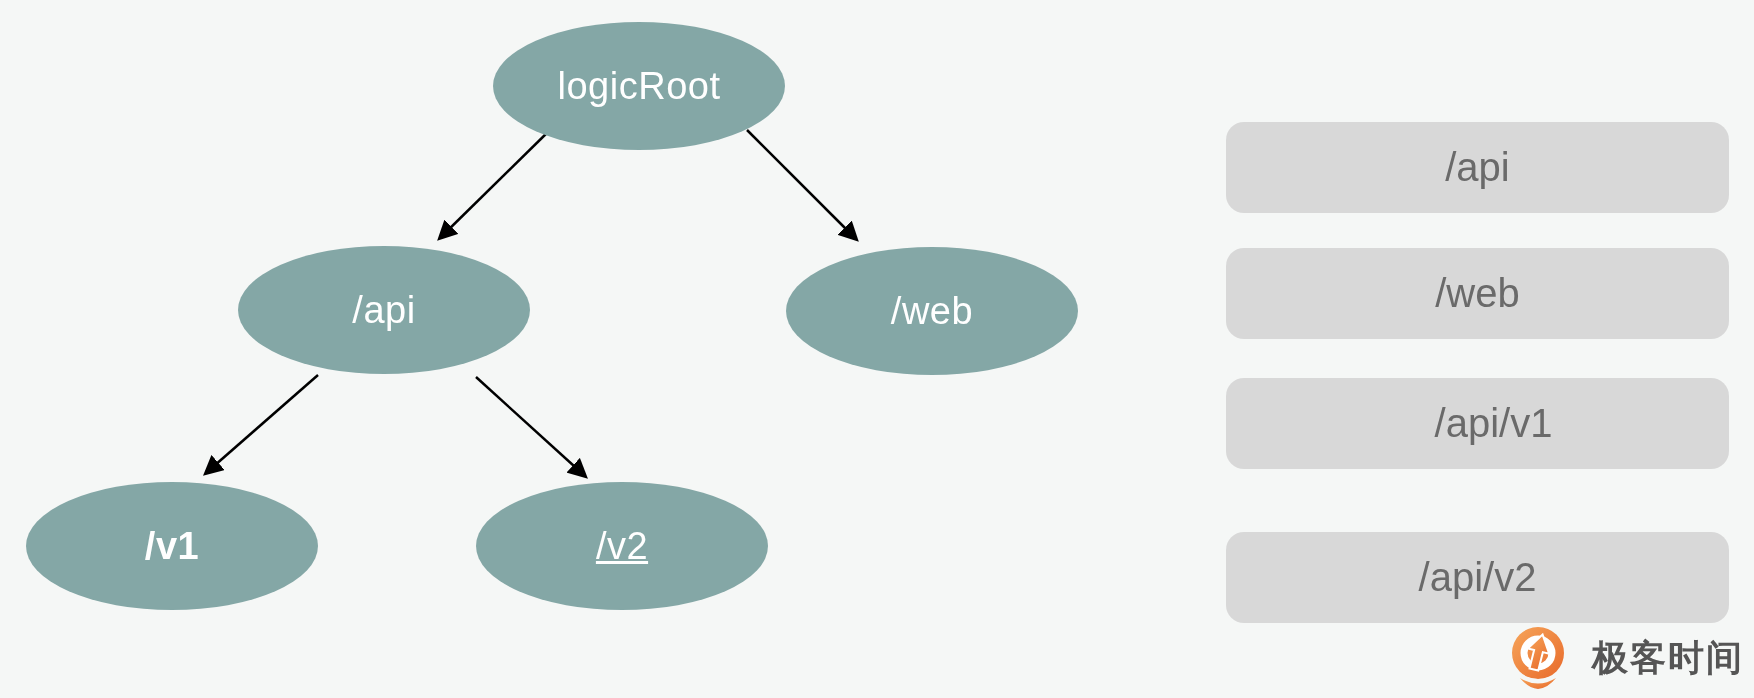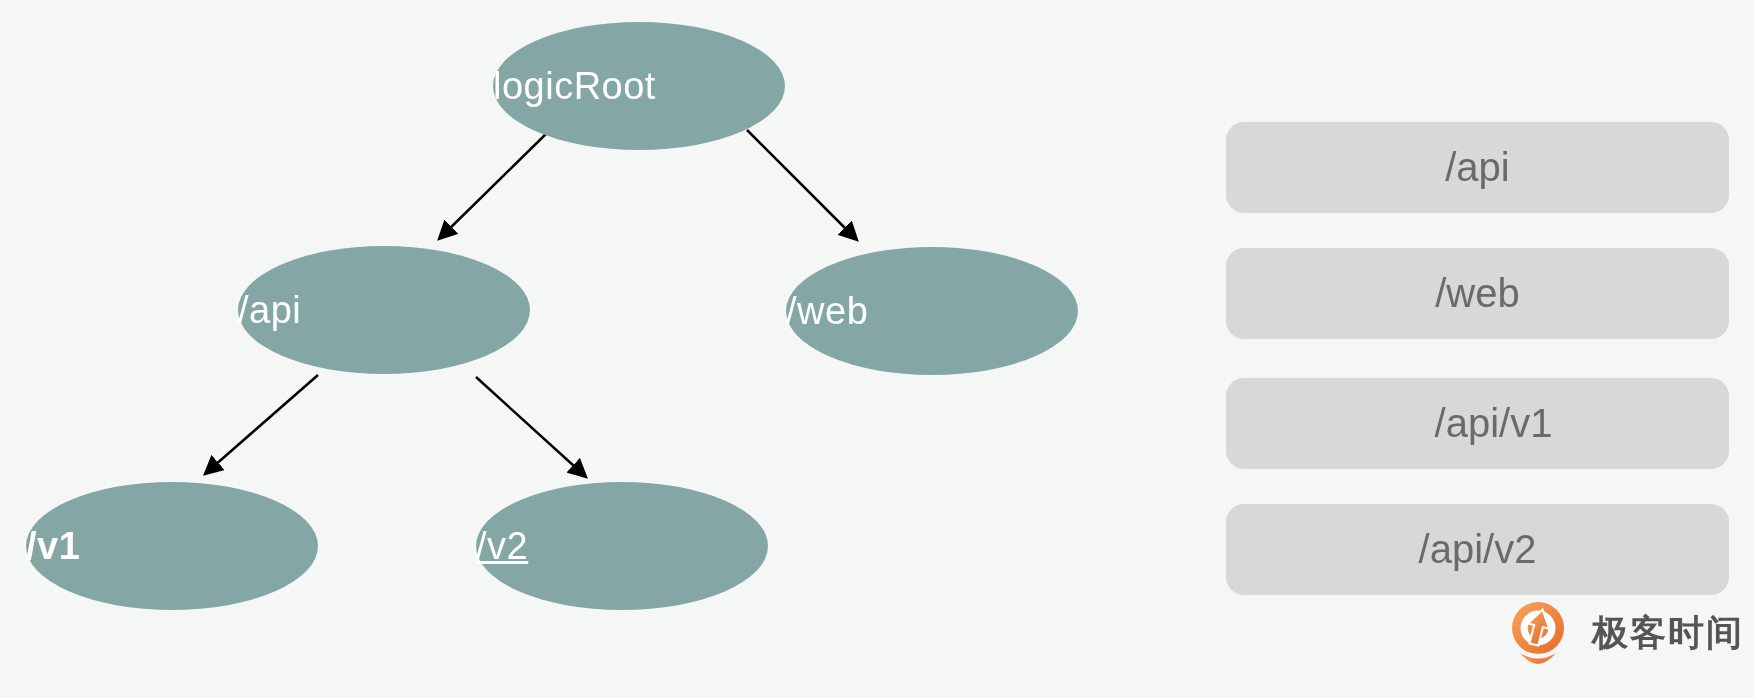--- a/index.html
+++ b/index.html
@@ -19,21 +19,21 @@
     position:relative;
     overflow:hidden;
   }
   .stage{position:absolute;inset:0;}
   .edges{position:absolute;left:0;top:0;width:1754px;height:698px;pointer-events:none;}
   .node{
     position:absolute;
     width:292px;height:128px;
     background:var(--node-fill);
     border-radius:50%;
-    display:flex;align-items:center;
+    display:flex;align-items:center;justify-content:center;
     color:var(--node-text);
     font-size:38px;
     letter-spacing:0.5px;
   }
   .node-logicroot{left:493px;top:22px;}
   .node-api{left:238px;top:246px;}
   .node-web{left:786px;top:247px;}
   .node-v1{left:26px;top:482px;font-weight:bold;}
   .node-v2{left:476px;top:482px;text-decoration:underline;}
 
@@ -42,25 +42,25 @@
     left:1226px;width:503px;height:91px;
     background:var(--box-fill);
     border-radius:18px;
     display:flex;align-items:center;justify-content:center;
     color:var(--box-text);
     font-size:40px;
   }
   .pathbox-0{top:122px;}
   .pathbox-1{top:248px;}
   .pathbox-2{top:378px;padding-left:32px;}
-  .pathbox-3{top:504px;}
+  .pathbox-3{top:532px;}
 
   .brand{
     position:absolute;
-    right:10px;top:601px;
+    right:10px;top:626px;
     display:flex;align-items:flex-end;gap:26px;
     height:64px;
   }
   .brand-text{
     color:var(--brand-text);
     font-size:36px;
     font-weight:bold;
     letter-spacing:2px;
     line-height:64px;
   }

